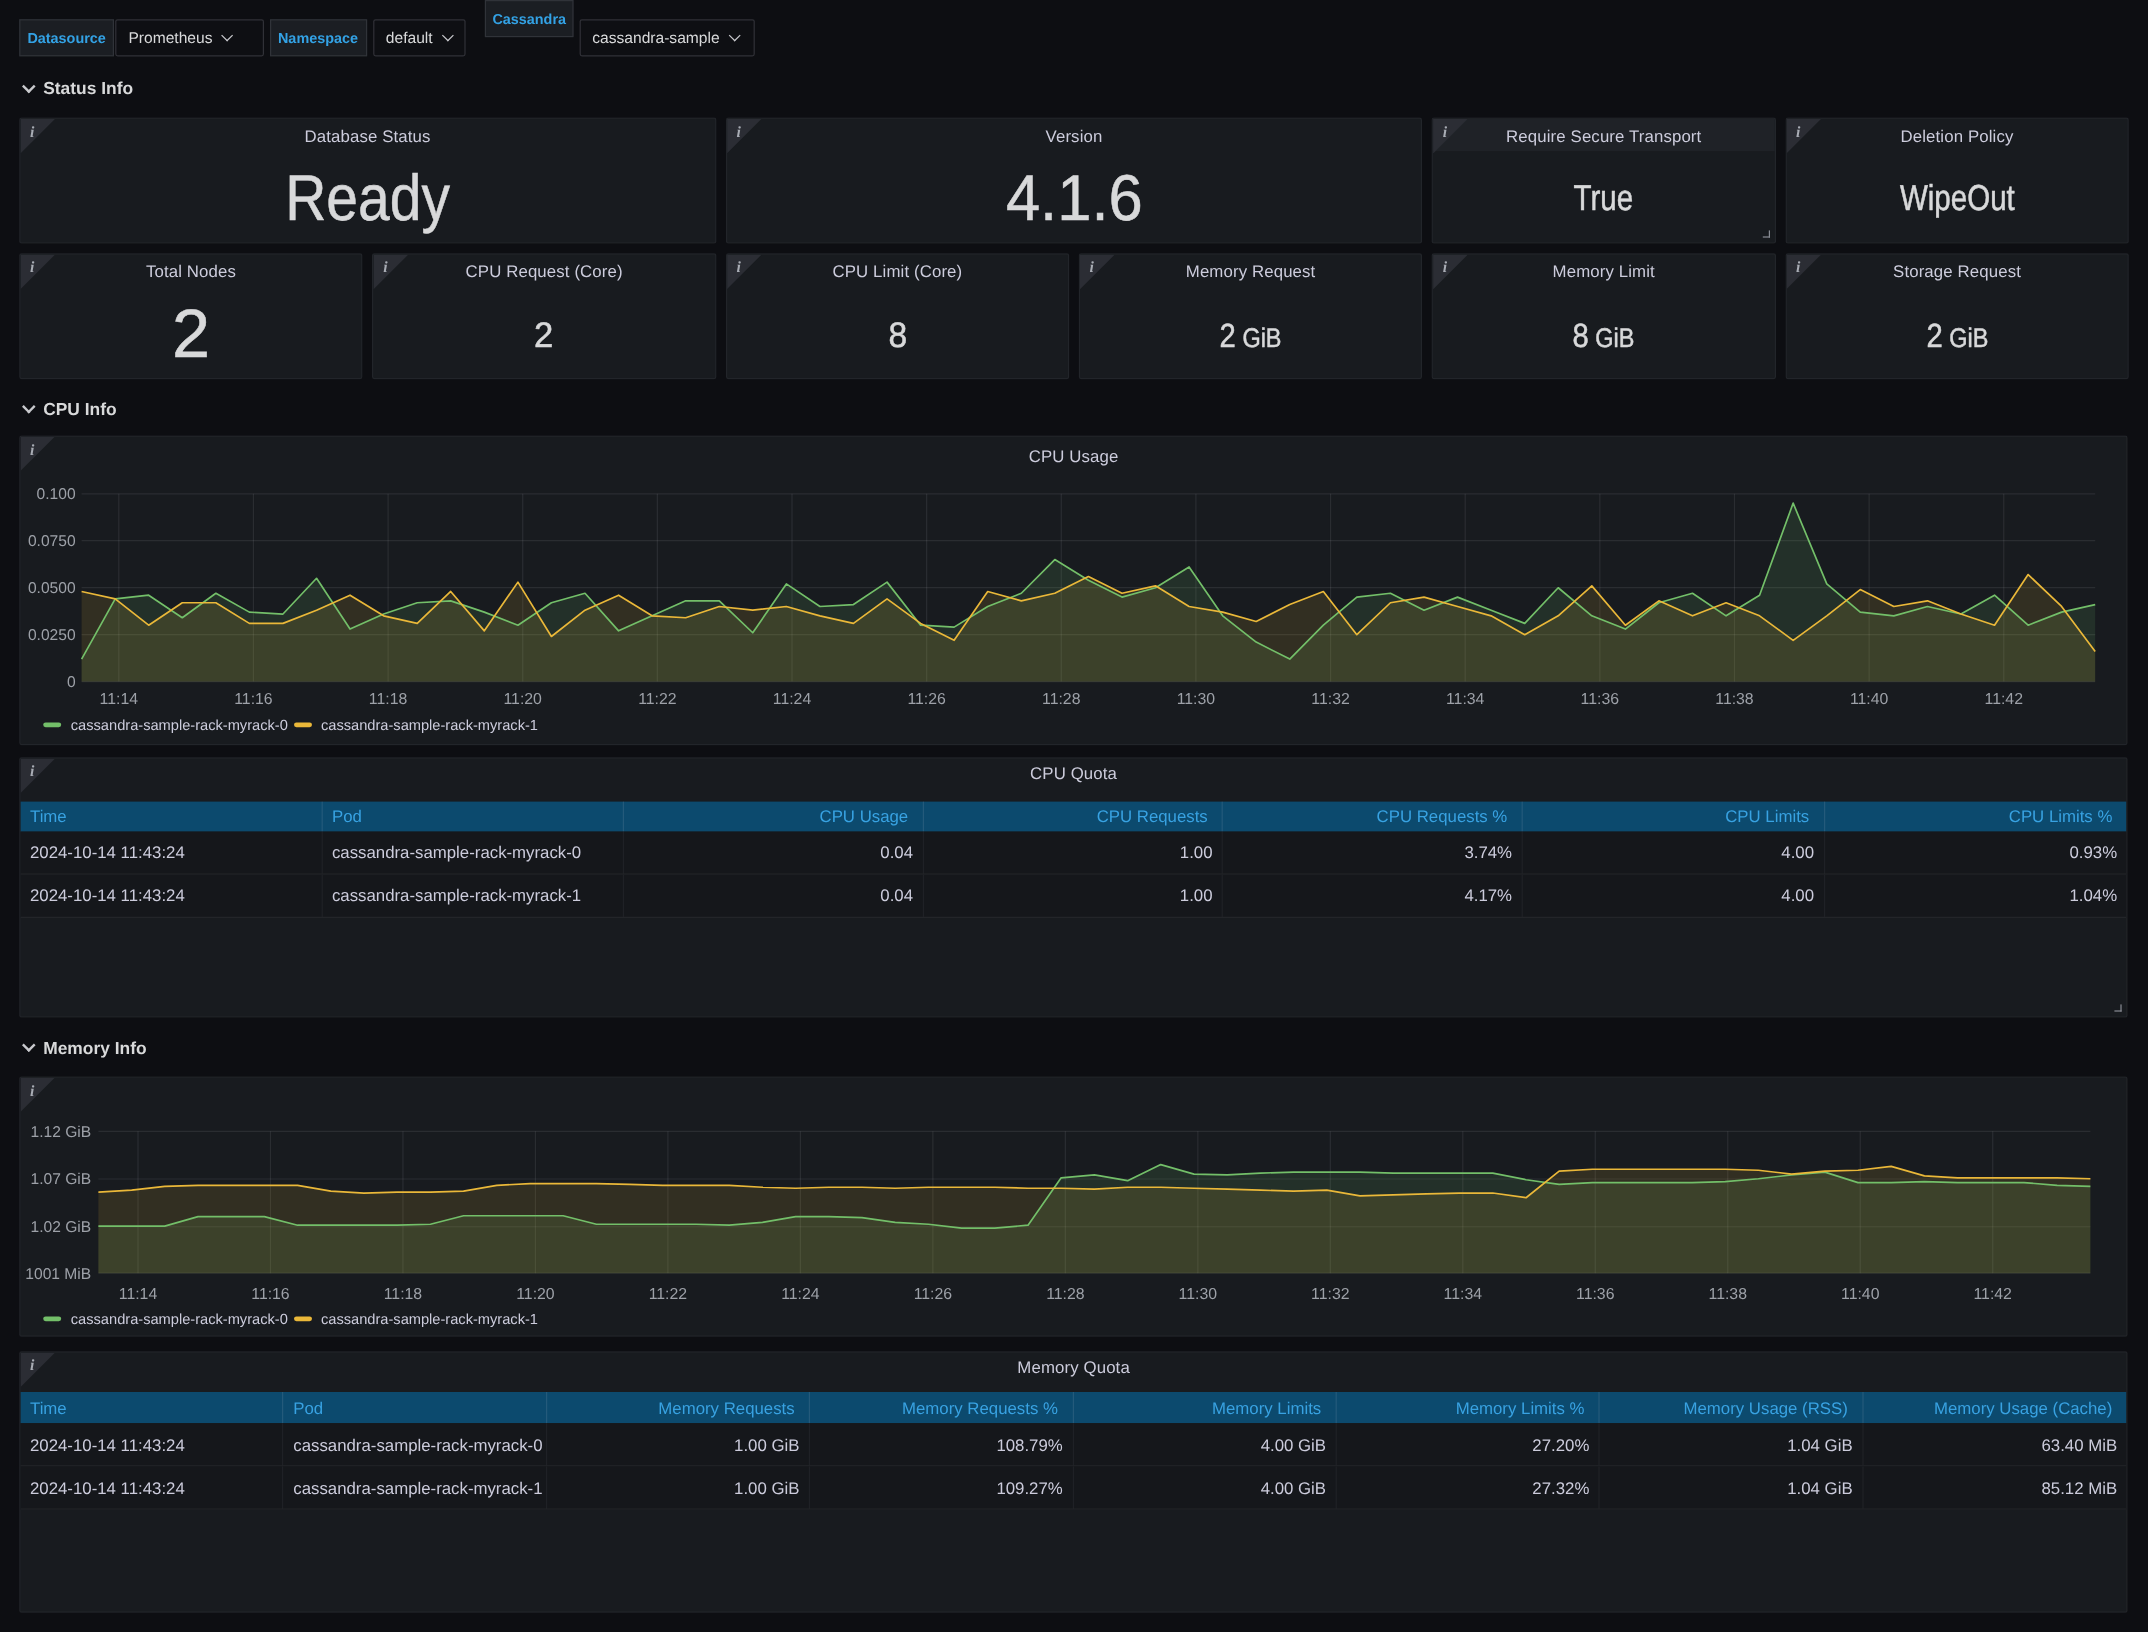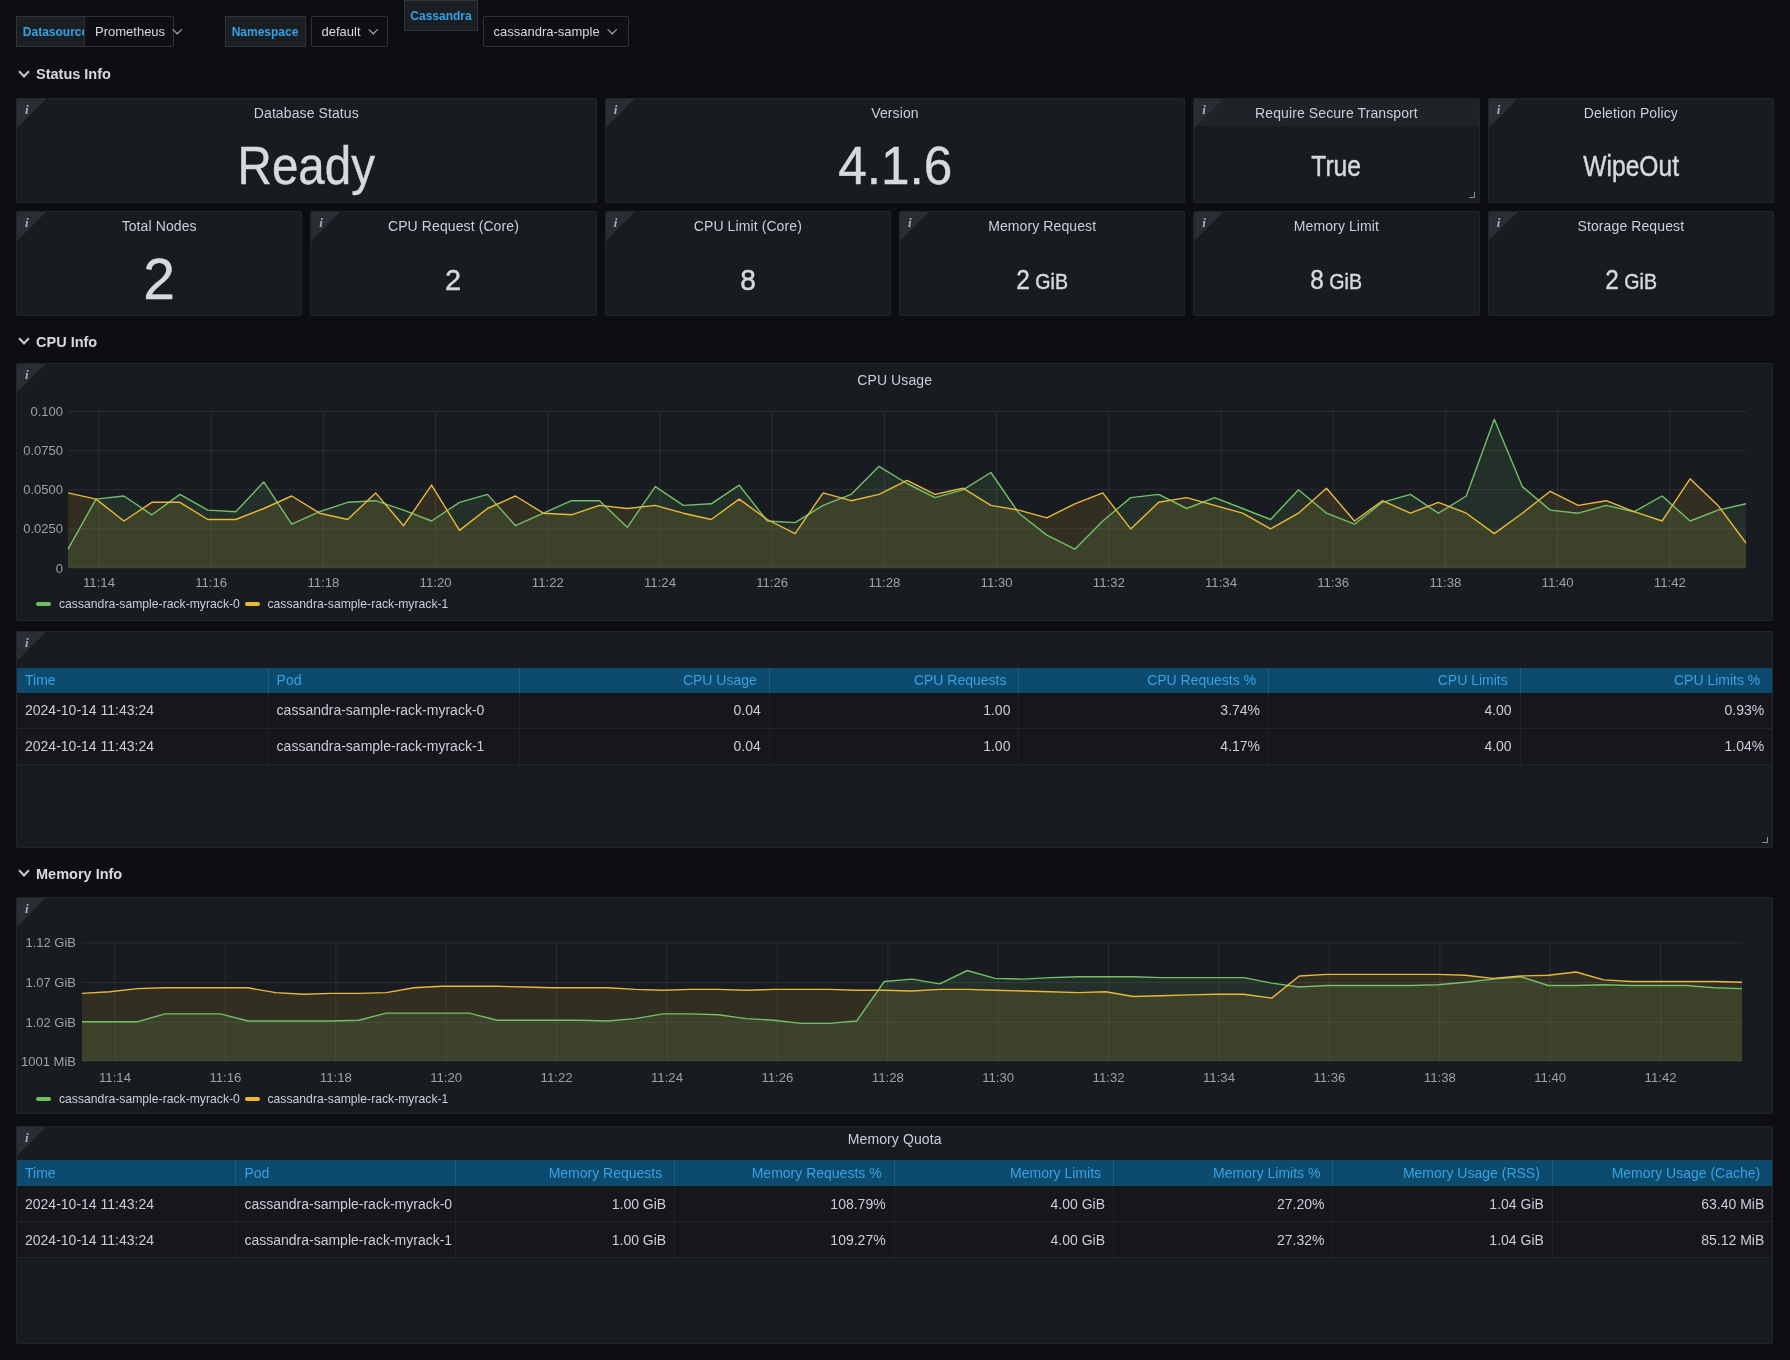--- a/index.html
+++ b/index.html
@@ -15,21 +15,21 @@
 .rz{position:absolute;right:4px;bottom:4px;width:6px;height:6px;border-right:1.5px solid #888c94;border-bottom:1.5px solid #888c94}
 .thead{position:absolute;background:#0c4a6e;display:flex}
 .thcell{font-size:14px;color:#38a2e2;display:flex;align-items:center;border-right:1px solid rgba(204,204,220,0.13)}
 .trow{position:absolute;background:#15171b;display:flex;border-bottom:1px solid rgba(204,204,220,0.08)}
 .tdcell{font-size:14px;color:#ccccdc;display:flex;align-items:center;border-right:1px solid rgba(204,204,220,0.06)}
 .leg{position:absolute;display:flex;align-items:center;font-size:12.2px;color:#ccccdc}
 .thcell:last-child,.tdcell:last-child{border-right:none}
 .dash{width:15px;height:4px;border-radius:2px;margin-right:8px}
 </style></head><body>
 <div class="lbl" style="left:16px;top:16px;width:79px">Datasource</div>
-<div class="val" style="left:84px;top:16px;width:90px">
+<div class="val" style="left:96px;top:16px;width:124px">
     <span>Prometheus</span>
     <span class="chev"></span>
   </div>
 <div class="lbl" style="left:224.5px;top:16px;width:81px">Namespace</div>
 <div class="val" style="left:310.5px;top:16px;width:77px">
     <span>default</span>
     <span class="chev"></span>
   </div>
 <div class="lbl" style="left:404px;top:0;width:74px">Cassandra</div>
 <div class="val" style="left:482.5px;top:16px;width:146px">
@@ -165,20 +165,21 @@
       <span>cassandra-sample-rack-myrack-0</span>
     </div>
 <div class="leg" style="left:227.5px;top:233.79999999999995px">
       <span class="dash" style="background:#EAB839"></span>
       <span>cassandra-sample-rack-myrack-1</span>
     </div>
 </div>
 <div class="panel" style="left:16px;top:631px;width:1757.3px;height:217.3px;overflow:hidden">
     <div class="icorner"></div>
     <div class="itext">i</div>
+    <div class="ptitle" style="top:4px">CPU Quota</div>
     <div class="thead" style="left:0;top:35.5px;width:1755.3px;height:25px">
       <div class="thcell" style="width:252px;justify-content:flex-start;padding-left:8px">Time</div>
       <div class="thcell" style="width:252px;justify-content:flex-start;padding-left:8px">Pod</div>
       <div class="thcell" style="width:250px;justify-content:flex-end;padding-right:12px">CPU Usage</div>
       <div class="thcell" style="width:250px;justify-content:flex-end;padding-right:12px">CPU Requests</div>
       <div class="thcell" style="width:250px;justify-content:flex-end;padding-right:12px">CPU Requests %</div>
       <div class="thcell" style="width:252px;justify-content:flex-end;padding-right:12px">CPU Limits</div>
       <div class="thcell" style="width:252px;justify-content:flex-end;padding-right:12px">CPU Limits %</div>
     </div>
     <div class="trow" style="left:0;top:60.5px;width:1755.3px;height:36px">

